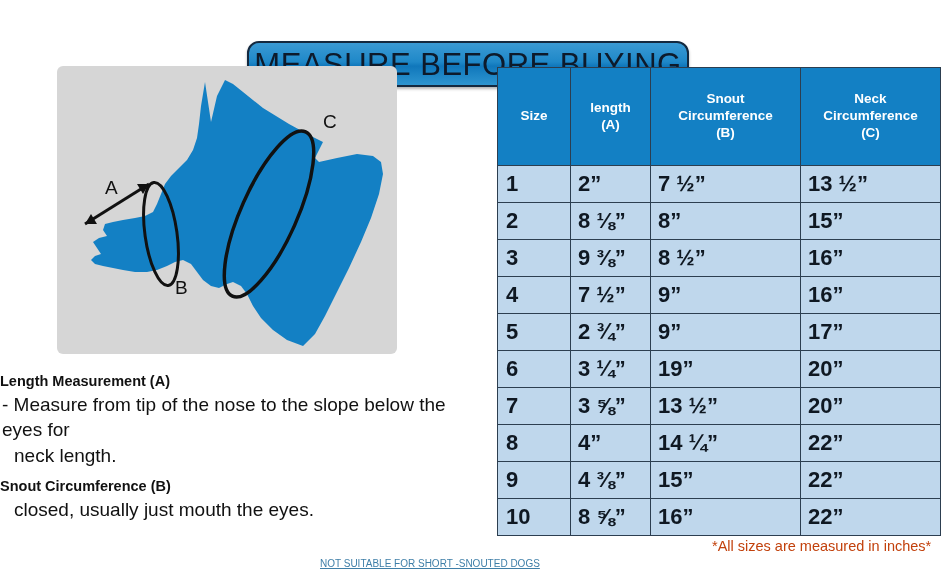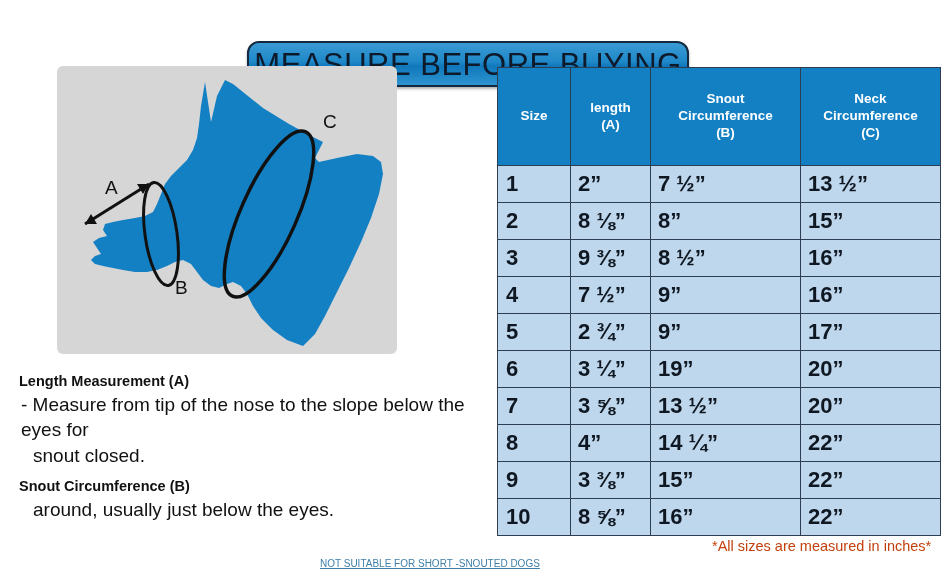--- a/index.html
+++ b/index.html
@@ -51,21 +51,21 @@
     height: 288px;
     background: #d6d6d6;
     border-radius: 6px;
     overflow: hidden;
   }
   #illustration-panel svg { display: block; }
 
   
   #instructions {
     position: absolute;
-    left: 19px;
+    left: 0;
     top: 372px;
     width: 485px;
   }
   .instr-group { margin-bottom: 9px; }
   .instr-heading {
     font-size: 14.5px;
     font-weight: bold;
     color: #111111;
     line-height: 1.35;
   }
@@ -178,28 +178,28 @@
     <text x="266" y="62" font-family="Liberation Sans, sans-serif" font-size="19" fill="#111111">C</text>
   </svg>
 </div>
 
 <div id="instructions">
 
   <div class="instr-group">
     <div class="instr-heading">Length Measurement (A)</div>
     <div class="instr-body">
       <span>- Measure from tip of the nose to the slope below the eyes for</span>
-      <span class="cont">snout closed.</span>
+      <span class="cont">neck length.</span>
     </div>
   </div>
 
   <div class="instr-group">
     <div class="instr-heading">Snout Circumference (B)</div>
     <div class="instr-body">
-      <span class="cont">around, usually just below the eyes.</span>
+      <span class="cont">closed, usually just mouth the eyes.</span>
     </div>
   </div>
 
 
 </div>
 
 <div id="not-suitable-note">NOT SUITABLE FOR SHORT -SNOUTED DOGS</div>
 <div id="inches-note">*All sizes are measured in inches*</div>
 
 <table id="size-table">
@@ -274,21 +274,21 @@
         <td class="c-val">20”</td>
       </tr>
       <tr>
         <td class="c-size">8</td>
         <td class="c-val">4”</td>
         <td class="c-val">14 ¼”</td>
         <td class="c-val">22”</td>
       </tr>
       <tr>
         <td class="c-size">9</td>
-        <td class="c-val">3 ⅜”</td>
+        <td class="c-val">4 ⅜”</td>
         <td class="c-val">15”</td>
         <td class="c-val">22”</td>
       </tr>
       <tr>
         <td class="c-size">10</td>
         <td class="c-val">8 ⅝”</td>
         <td class="c-val">16”</td>
         <td class="c-val">22”</td>
       </tr>
     </tbody>

